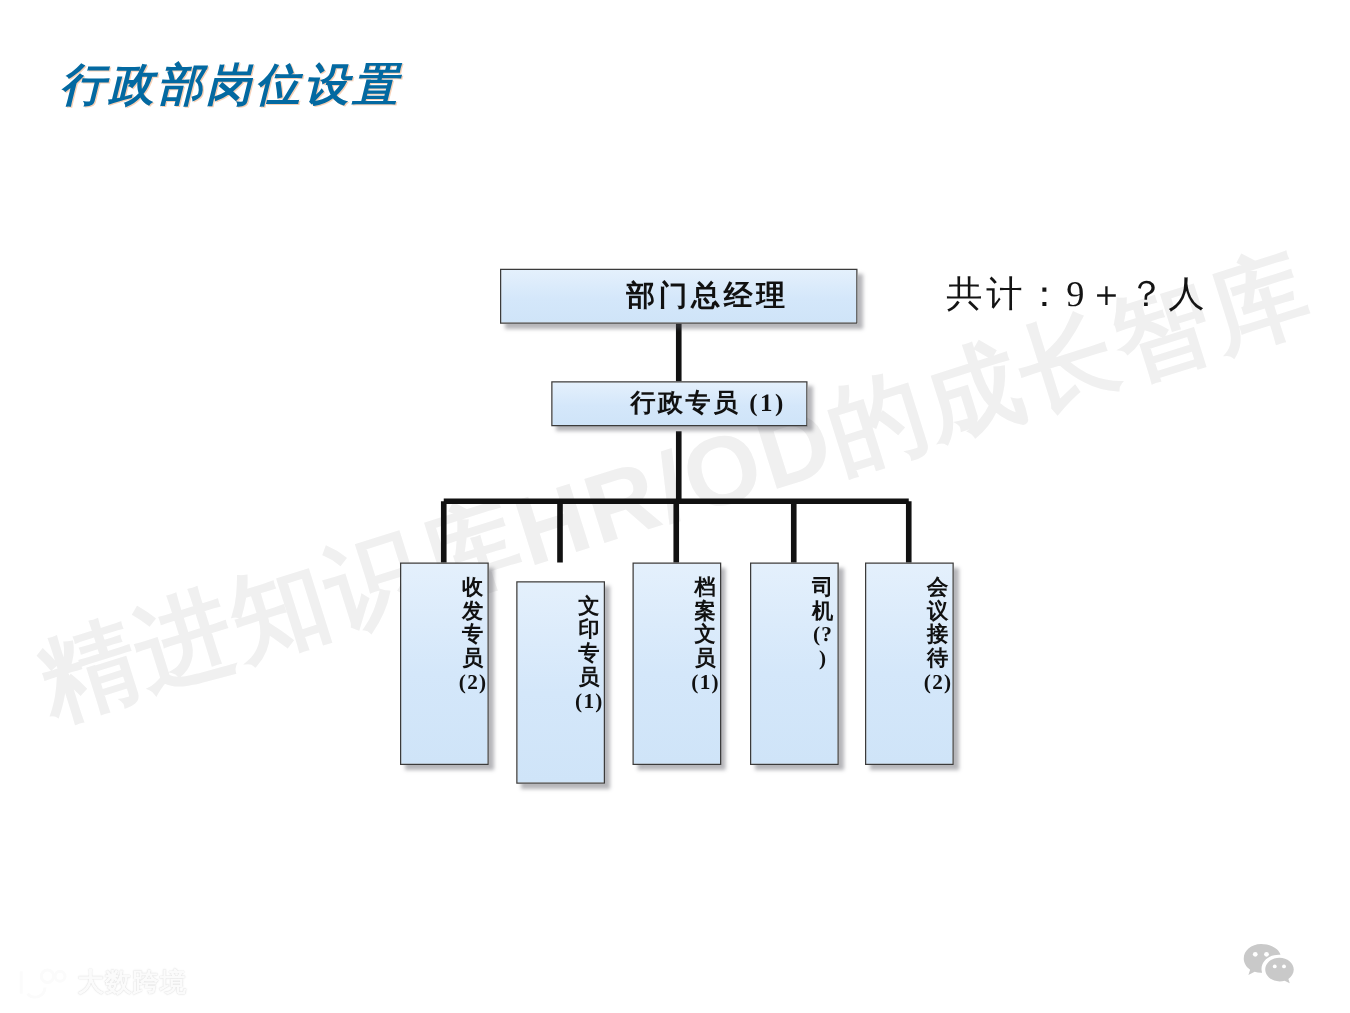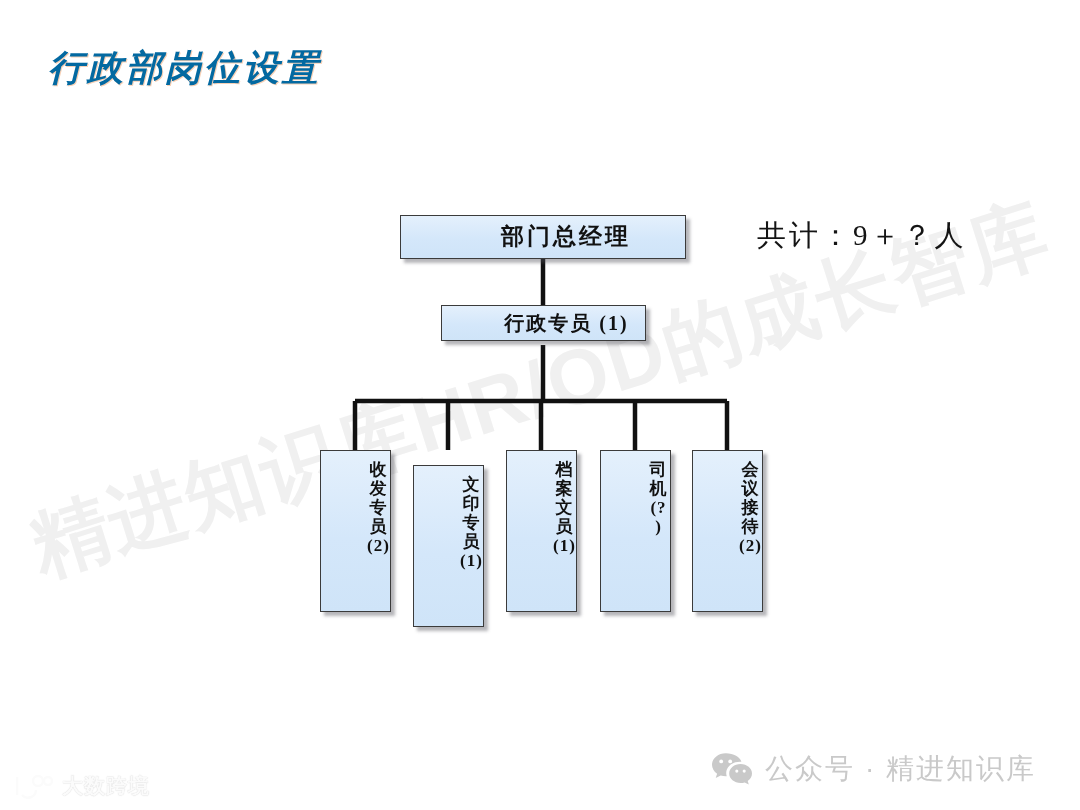--- a/index.html
+++ b/index.html
@@ -256,21 +256,20 @@
     <svg width="42" height="34" viewBox="0 0 42 34" xmlns="http://www.w3.org/2000/svg">
       <g fill="#c9c9c9">
         <path d="M14.8 1.2C7.1 1.2 1 6.4 1 12.8c0 3.6 2 6.8 5.1 8.9l-1.4 4.3 5-2.6c1.6.5 3.3.8 5.1.8h.9c-.3-1-.5-2-.5-3.1 0-6.3 6.1-11.4 13.7-11.4.5 0 1 0 1.5.1C29.2 5 22.6 1.2 14.8 1.2z"></path>
         <circle cx="10.2" cy="9.4" r="1.9" fill="#ffffff"></circle>
         <circle cx="19.2" cy="9.4" r="1.9" fill="#ffffff"></circle>
         <path d="M41 21.6c0-5.2-5.1-9.5-11.4-9.5s-11.4 4.2-11.4 9.5c0 5.2 5.1 9.5 11.4 9.5 1.4 0 2.8-.2 4.1-.6l4.1 2.1-1.1-3.5c2.6-1.7 4.3-4.4 4.3-7.5z"></path>
         <circle cx="25.8" cy="19.1" r="1.55" fill="#ffffff"></circle>
         <circle cx="33.2" cy="19.1" r="1.55" fill="#ffffff"></circle>
       </g>
     </svg>
-    <span class="wc-text">公众号 · 精进知识库</span>
   </div>
 
   <div id="brand-logo">
     <svg width="40" height="26" viewBox="0 0 40 26" xmlns="http://www.w3.org/2000/svg">
       <g fill="none" stroke="#fbfbfb" stroke-width="2.4">
         <path d="M3 4 V22"></path>
         <path d="M8 22 a8 8 0 0 0 14 -5"></path>
         <circle cx="24" cy="8" r="5"></circle>
         <circle cx="34" cy="8" r="4"></circle>
       </g>

